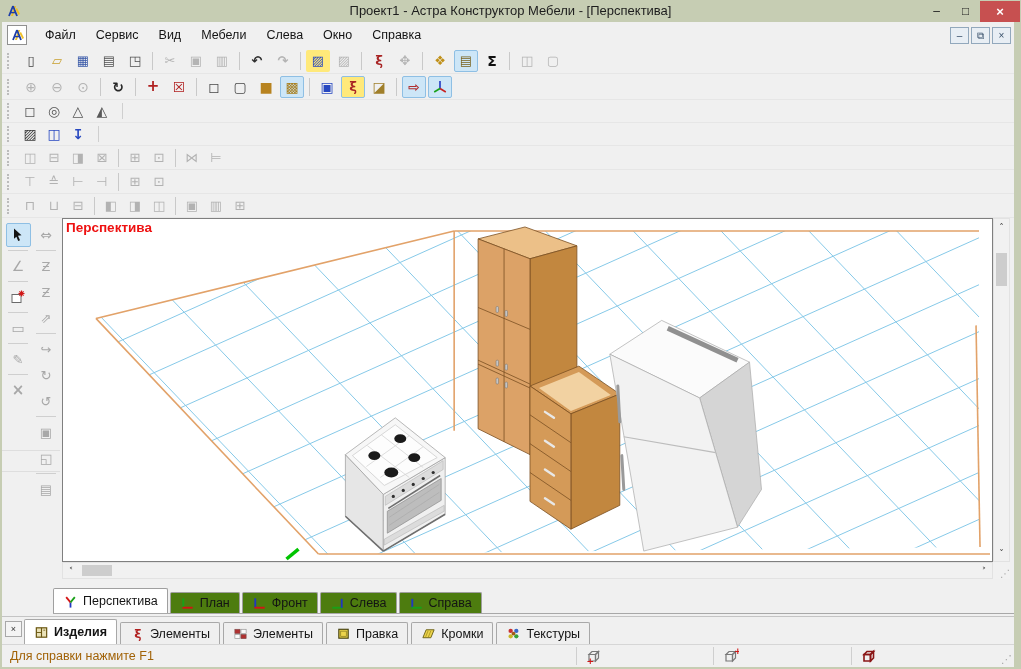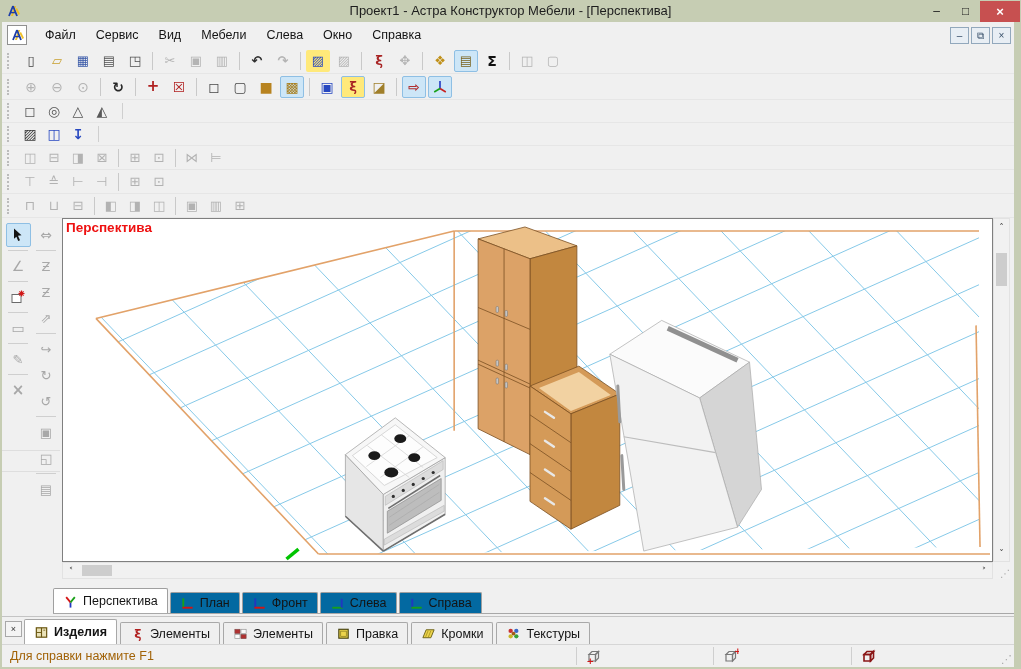--- a/index.html
+++ b/index.html
@@ -88,21 +88,21 @@
     border:1px solid #e2e2e2;box-sizing:border-box;}
   .hscroll .left{position:absolute;left:0;top:0;bottom:0;width:16px;}
   .hscroll .right{position:absolute;right:0;top:0;bottom:0;width:16px;}
   .hthumb{position:absolute;top:2px;bottom:2px;left:19px;width:30px;background:#cdcdcd;}
   .corner{position:absolute;left:991px;top:540px;width:17px;height:17px;background:#f1f1f1;
     display:flex;align-items:flex-end;justify-content:flex-end;color:#a8a8a8;font-size:10px;}
   
   .vtabs{position:absolute;left:51px;top:566px;right:0;height:26px;display:flex;align-items:flex-end;
     border-bottom:1px solid #a8a8a8;box-sizing:border-box;}
   .vtab{height:21px;display:flex;align-items:center;gap:5px;padding:0 9px;border:1px solid #9f9f9f;
-    border-bottom:none;background:#0369a1;font-size:12.5px;margin-right:2px;border-radius:2px 2px 0 0;
+    border-bottom:none;background:#4d7c0f;font-size:12.5px;margin-right:2px;border-radius:2px 2px 0 0;
     box-sizing:border-box;color:#141414;}
   .vtab.act{background:#ffffff;height:25px;}
   .vtab .svgi,.btab .svgi{width:15px;height:15px;}
   
   .btabs{position:absolute;left:0;top:594px;right:0;height:28px;border-top:1px solid #c4c4c4;background:var(--panel);}
   .bclose{position:absolute;left:3px;top:4px;width:15px;height:14px;border:1px solid #a8a8a8;background:#f4f4f4;
     font-size:9px;display:flex;align-items:center;justify-content:center;color:#333;}
   .btabrow{position:absolute;left:22px;top:2px;display:flex;align-items:flex-end;height:25px;}
   .btab{height:21px;display:flex;align-items:center;gap:5px;padding:0 9px;border:1px solid #a8a8a8;
     border-bottom:none;background:#efefef;font-size:12.5px;margin-right:3px;border-radius:2px 2px 0 0;color:#141414;}

